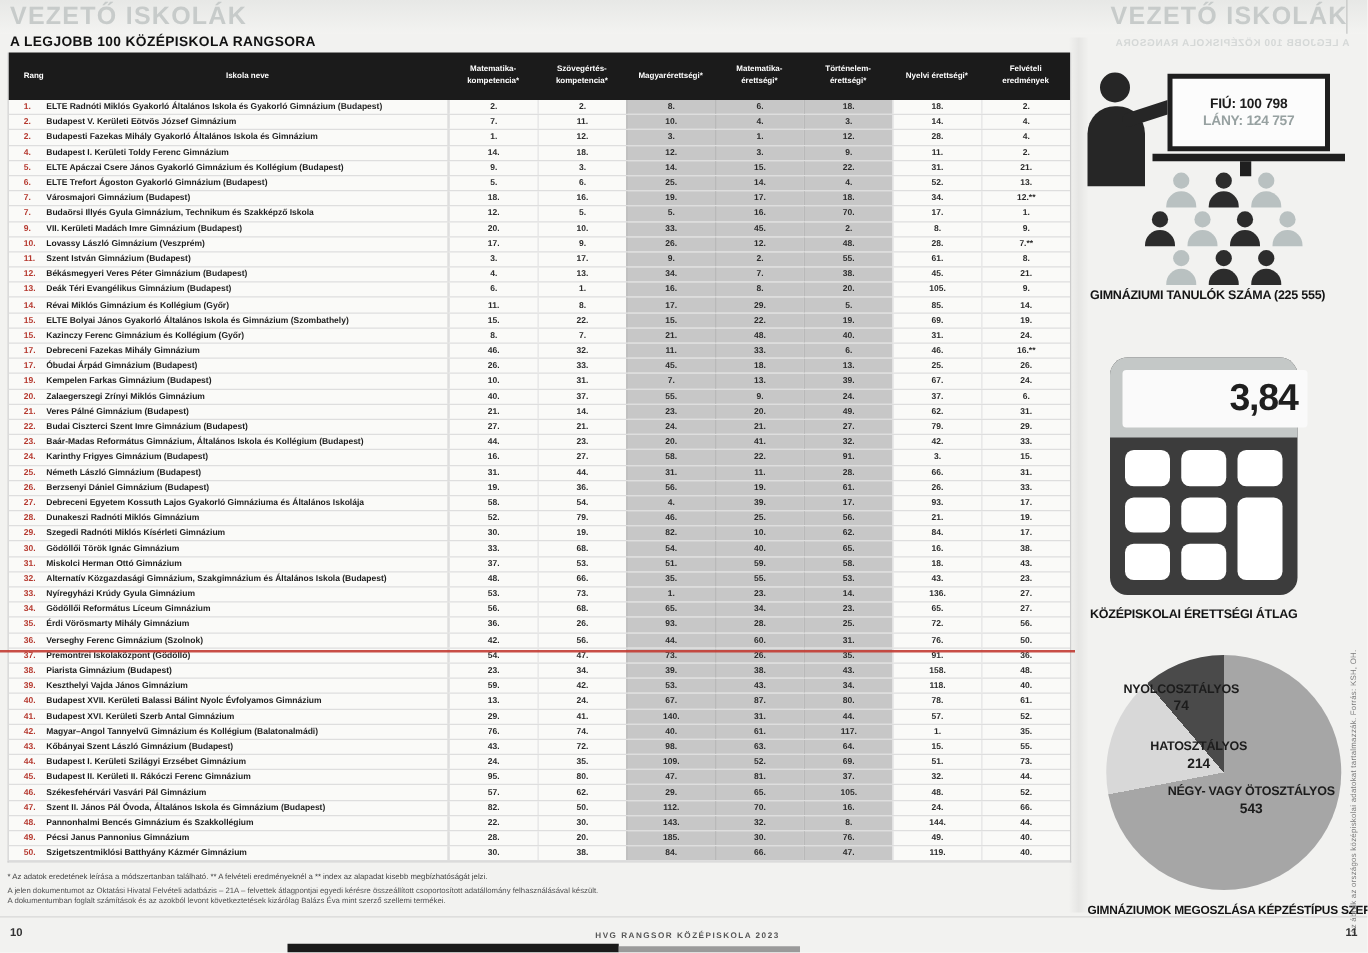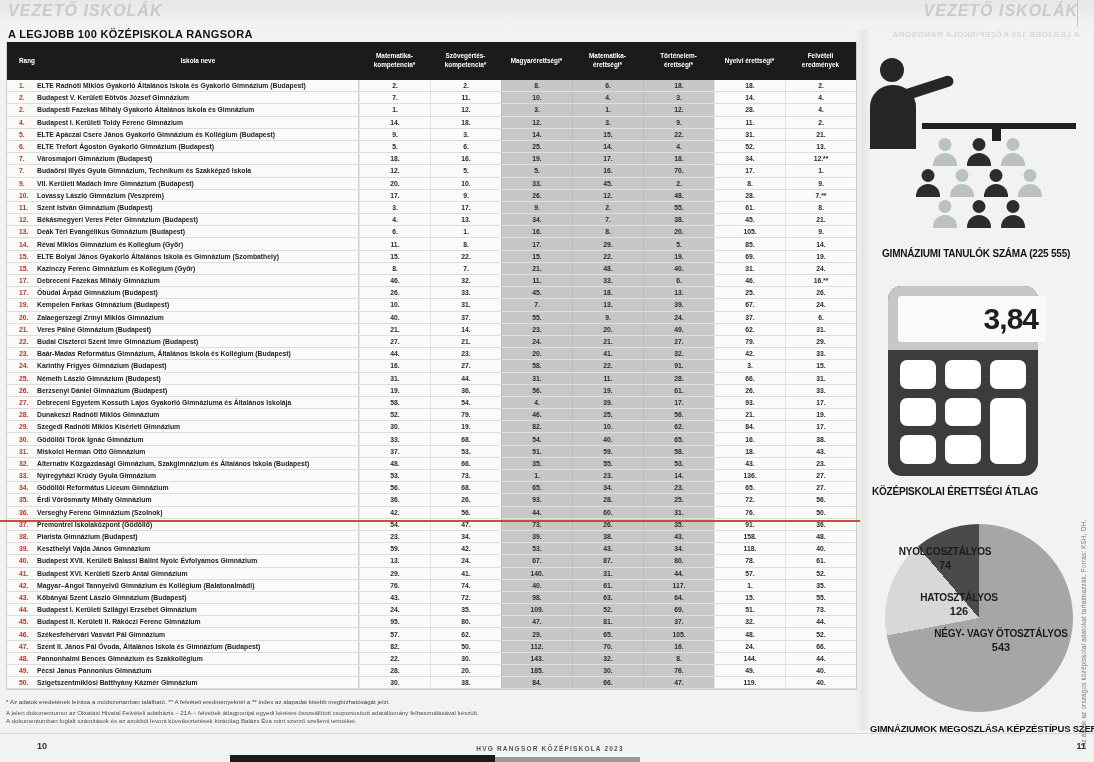--- a/index.html
+++ b/index.html
@@ -5,22 +5,22 @@
   html,body{margin:0;padding:0;}
   body{
     width:1094px;height:762px;position:relative;overflow:hidden;
     background:#f2f2f0;
     font-family:"Liberation Sans","DejaVu Sans",sans-serif;
     color:#222;
   }
   
   .topband{position:absolute;left:0;top:0;width:1094px;height:27px;
     background:linear-gradient(#e7e8e6,#f3f3f1);}
-  .bigtitle{position:absolute;top:2px;font-size:16px;font-weight:800;
-    letter-spacing:1px;color:#c7cbca;white-space:nowrap;font-style:italic;}
+  .bigtitle{position:absolute;top:2px;font-size:20px;font-weight:800;
+    letter-spacing:1px;color:#c7cbca;white-space:nowrap;}
   .bigtitle.left{left:8px;}
   .bigtitle.right{right:16px;text-align:right;}
   .topdivider{position:absolute;left:1077px;top:0;width:1px;height:27px;background:#c3c5c4;}
   .ghost{position:absolute;right:14px;top:30px;transform:scaleX(-1);
     font-size:8px;font-weight:800;color:#d5d8d7;letter-spacing:.5px;}
   .tabletitle{position:absolute;left:8px;top:28px;font-size:11px;font-weight:800;
     letter-spacing:.3px;color:#111;}
   
   .rtable{position:absolute;left:6px;top:42px;width:851px;border:1px solid #cfcfcf;border-top:none;box-sizing:border-box;background:#fafaf8;}
   .thead{display:grid;grid-template-columns:30px 322px repeat(7,1fr);
@@ -33,21 +33,21 @@
   .cell.rank{color:#b5372d;font-weight:700;padding-left:12px;}
   .cell.name{font-weight:700;color:#1d1d1d;border-right:1px solid #d2d2d2;}
   .cell.num{justify-content:center;font-weight:700;color:#2a2a2a;border-left:1px solid #e3e3e3;}
   .cell.num.shade{background:#c7c7c7;border-left:1px solid #b9b9b9;}
   .redline{position:absolute;left:0;top:520px;width:860px;height:1.5px;background:#c23b32;opacity:.9;}
   .gutter{position:absolute;left:855px;top:30px;height:700px;width:16px;
     background:linear-gradient(90deg,rgba(0,0,0,0),rgba(0,0,0,.05),rgba(0,0,0,0));}
   
   .note{position:absolute;left:6px;font-size:6.2px;color:#4f4f4f;white-space:nowrap;}
   .footrule{position:absolute;left:0;top:733px;width:1094px;height:1px;background:#d8d8d6;}
-  .pagenum{position:absolute;top:741px;font-size:9px;font-weight:800;color:#333;margin-left:29px;}
+  .pagenum{position:absolute;top:741px;font-size:9px;font-weight:800;color:#333;}
   .brand{position:absolute;left:420px;top:745px;width:260px;text-align:center;
     font-size:6.5px;font-weight:700;letter-spacing:1.2px;color:#555;}
   .bottomstrip1{position:absolute;left:230px;top:755px;width:265px;height:7px;background:#1a1a1a;}
   .bottomstrip2{position:absolute;left:495px;top:757px;width:145px;height:5px;background:#9a9a9a;}
   
   .caption{position:absolute;font-size:10px;font-weight:800;letter-spacing:-.2px;color:#141414;white-space:nowrap;}
   
   .ig1{position:absolute;left:870px;top:56px;width:218px;height:190px;}
   .p-head{position:absolute;left:10px;top:2px;width:24px;height:24px;border-radius:50%;background:#262626;}
   .p-body{position:absolute;left:0px;top:29px;width:46px;height:64px;background:#262626;border-radius:22px 22px 0 0;}
@@ -659,20 +659,24 @@
       </div>
     </div>
 </div>
 <div class="redline"></div>
 <div class="gutter"></div>
 
 <div class="ig1">
   <div class="p-head"></div>
   <div class="p-body"></div>
   <div class="p-arm"></div>
+  <div class="board">
+    <div class="l1">FIÚ: 100 798</div>
+    <div class="l2">LÁNY: 124 757</div>
+  </div>
   <div class="board-bar"></div>
   <div class="board-leg"></div>
 </div>
 <div class="crowd">
     <div class="crowd-row">
       <div class="person light"></div>
       <div class="person dark"></div>
       <div class="person light"></div>
     </div>
     <div class="crowd-row">
@@ -680,21 +684,21 @@
       <div class="person light"></div>
       <div class="person dark"></div>
       <div class="person light"></div>
     </div>
     <div class="crowd-row">
       <div class="person light"></div>
       <div class="person dark"></div>
       <div class="person dark"></div>
     </div>
   </div>
-<div class="caption" style="left:872px;top:248px;margin-left:10px;">GIMNÁZIUMI TANULÓK SZÁMA (225 555)</div>
+<div class="caption" style="left:872px;top:231px;">GIMNÁZIUMI TANULÓK SZÁMA (225 555)</div>
 
 <div class="calc">
   <div class="calc-top"></div>
   <div class="calc-display">3,84</div>
   <div class="calc-keys">
     <div class="btn"></div>
     <div class="btn"></div>
     <div class="btn"></div>
     <div class="btn"></div>
     <div class="btn"></div>
@@ -705,21 +709,21 @@
 </div>
 <div class="caption" style="left:872px;top:486px;">KÖZÉPISKOLAI ÉRETTSÉGI ÁTLAG</div>
 
 <div class="pie" style="background: conic-gradient(rgb(166, 166, 166) 0deg, rgb(166, 166, 166) 259.257deg, rgb(216, 216, 216) 259.257deg, rgb(216, 216, 216) 319.416deg, rgb(74, 74, 74) 319.416deg, rgb(74, 74, 74) 360deg);"></div>
 <div class="pie-label pl-nyolc">
   <div class="nm">NYOLCOSZTÁLYOS</div>
   <div class="vl">74</div>
 </div>
 <div class="pie-label pl-hat">
   <div class="nm">HATOSZTÁLYOS</div>
-  <div class="vl">126</div>
+  <div class="vl">214</div>
 </div>
 <div class="pie-label pl-negy">
   <div class="nm">NÉGY- VAGY ÖTOSZTÁLYOS</div>
   <div class="vl">543</div>
 </div>
 <div class="caption" style="left:870px;top:723px;font-size:9.5px;">GIMNÁZIUMOK MEGOSZLÁSA KÉPZÉSTÍPUS SZERINT</div>
 
 <div class="sidenote">Az ábrák az országos középiskolai adatokat tartalmazzák. Forrás: KSH, OH.</div>
 
 <div class="note" style="top:698px;color:#3f3f3f;">* Az adatok eredetének leírása a módszertanban található. ** A felvételi eredményeknél a ** index az alapadat kisebb megbízhatóságát jelzi.</div>

